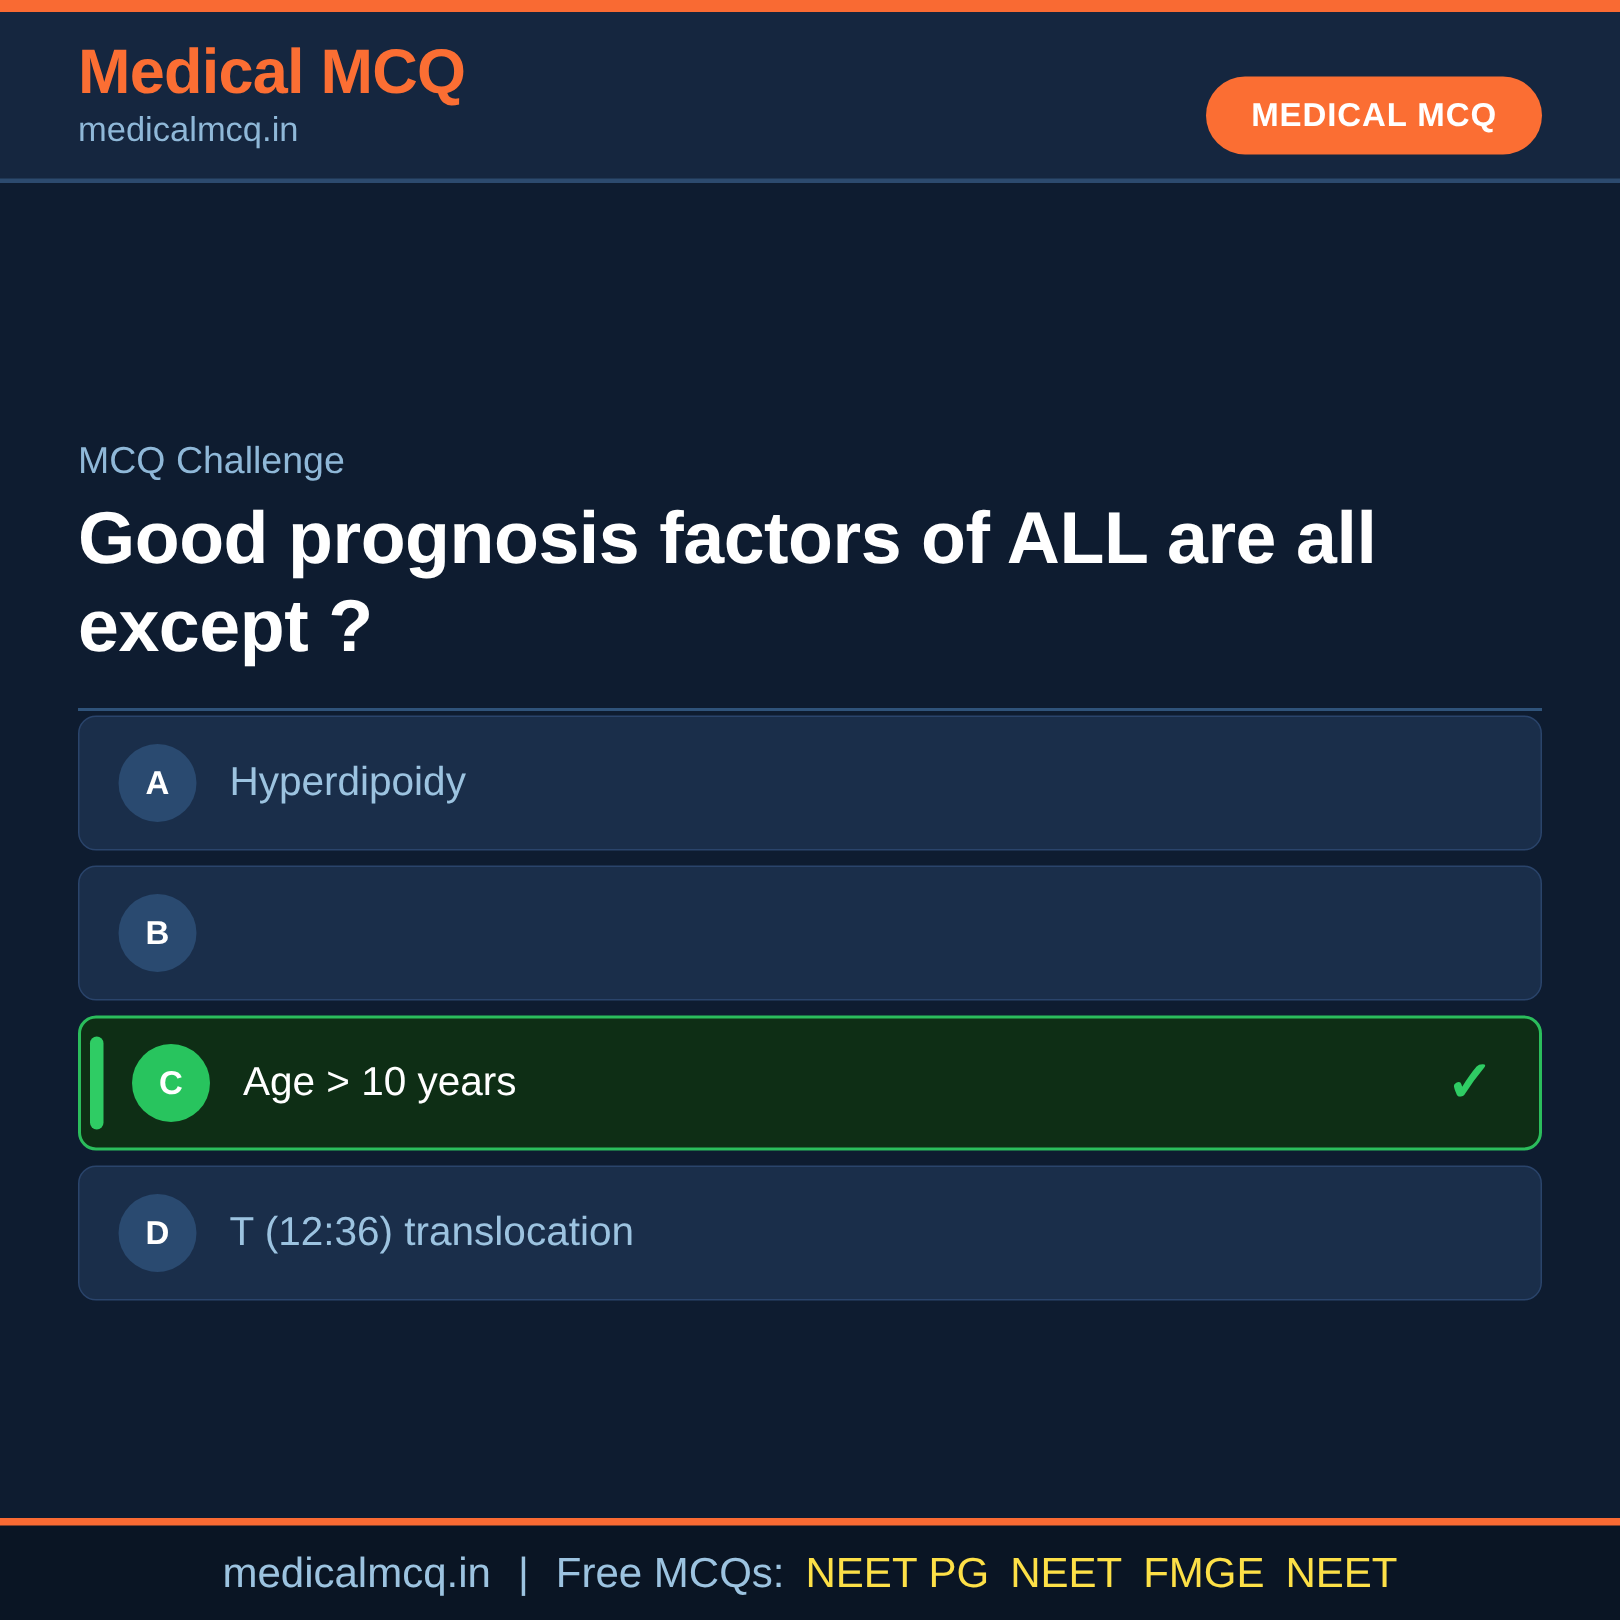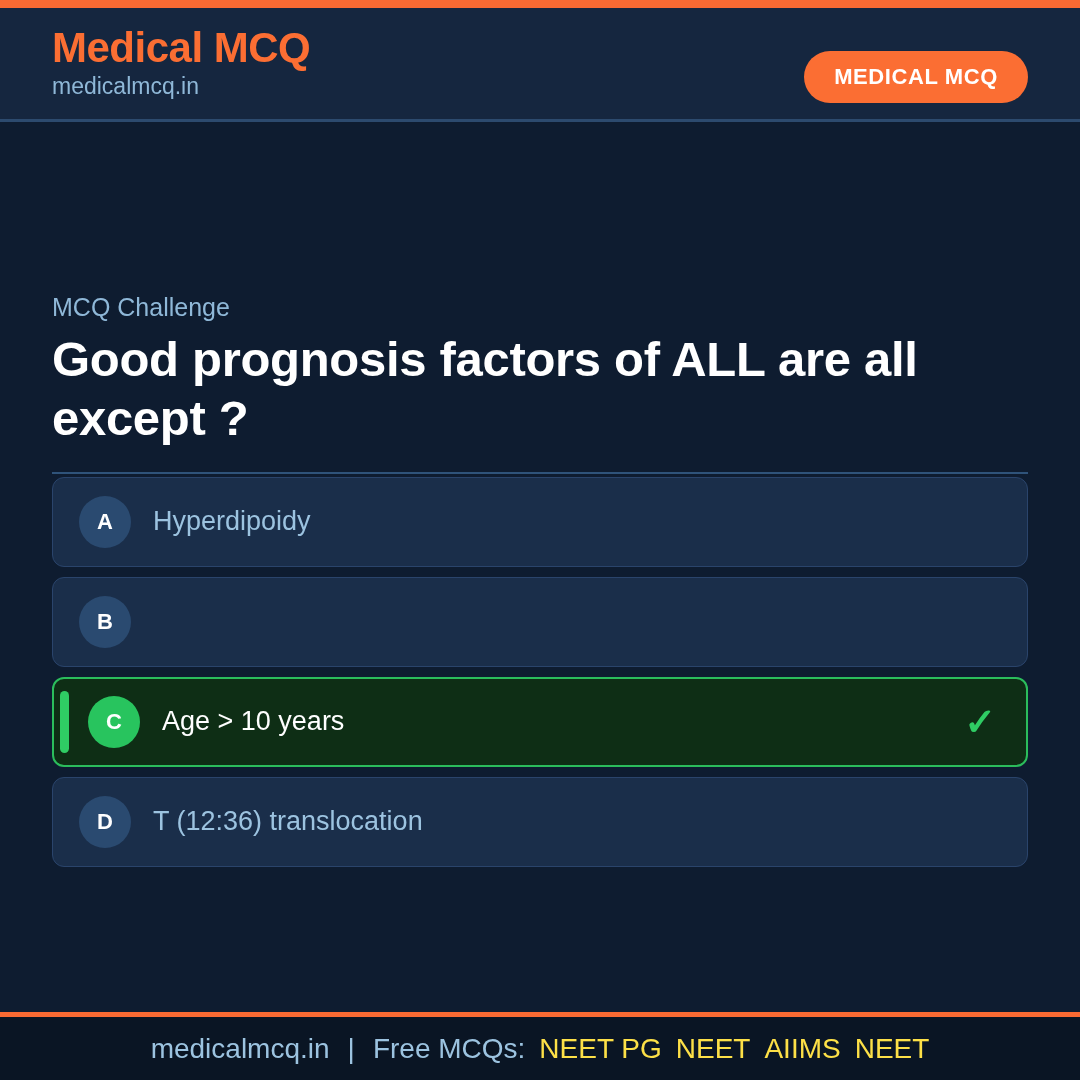--- a/index.html
+++ b/index.html
@@ -268,16 +268,16 @@
   </div>
 </div>
 
 <div class="footer">
   <div class="footer-inner">
     <span class="footer-site">medicalmcq.in</span>
     <span class="footer-sep">|</span>
     <span class="footer-label">Free MCQs:</span>
     <span class="footer-exam">NEET PG</span>
     <span class="footer-exam">NEET</span>
-    <span class="footer-exam">AIIMS</span>
+    <span class="footer-exam">FMGE</span>
     <span class="footer-exam">NEET</span>
   </div>
 </div>
 
 </body></html>

